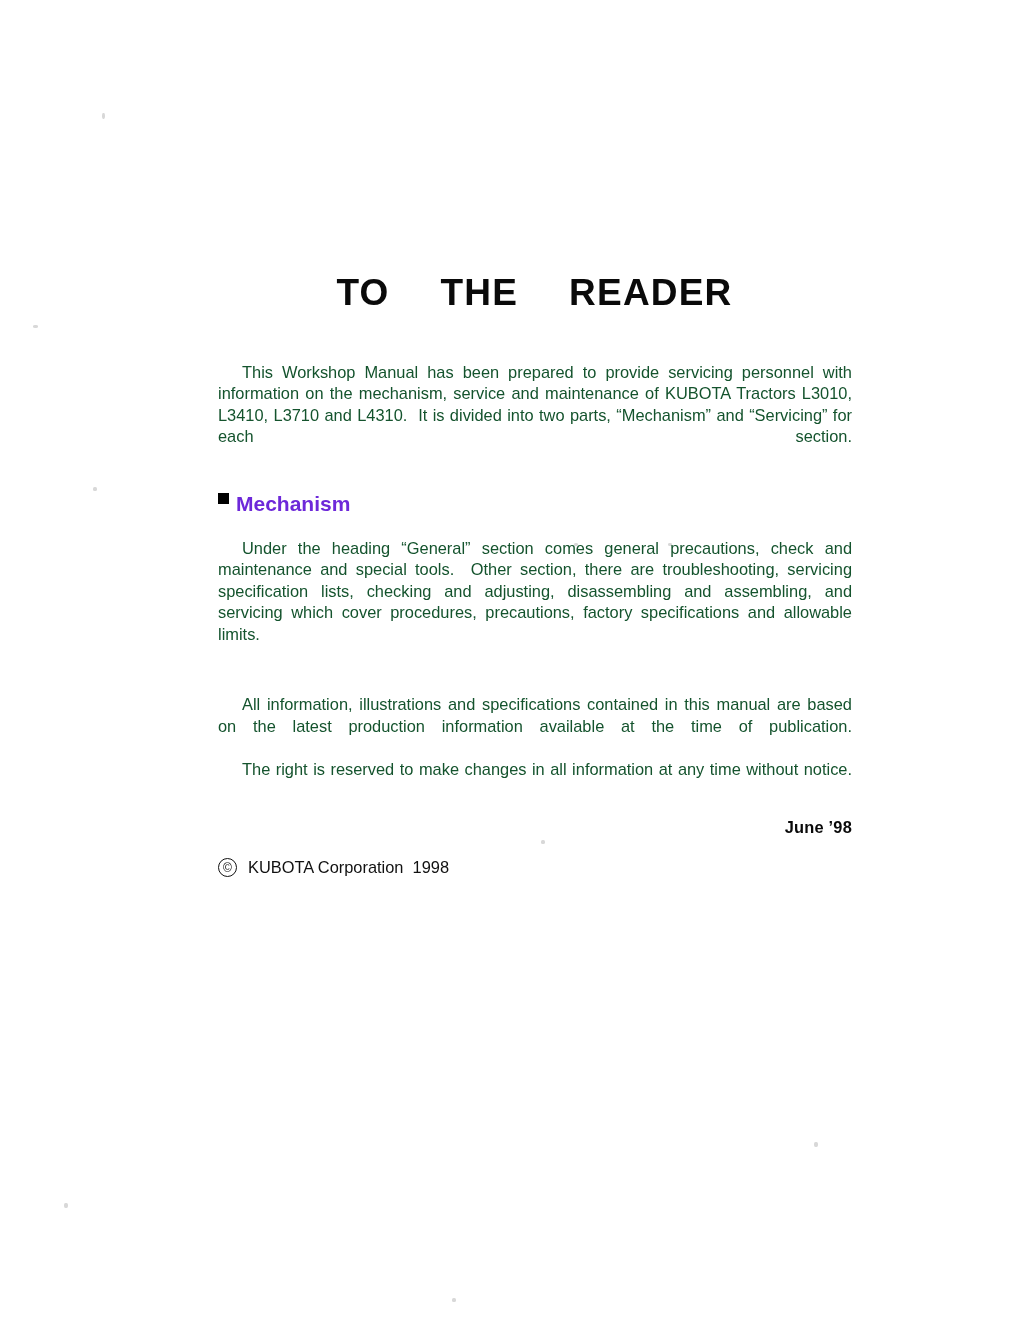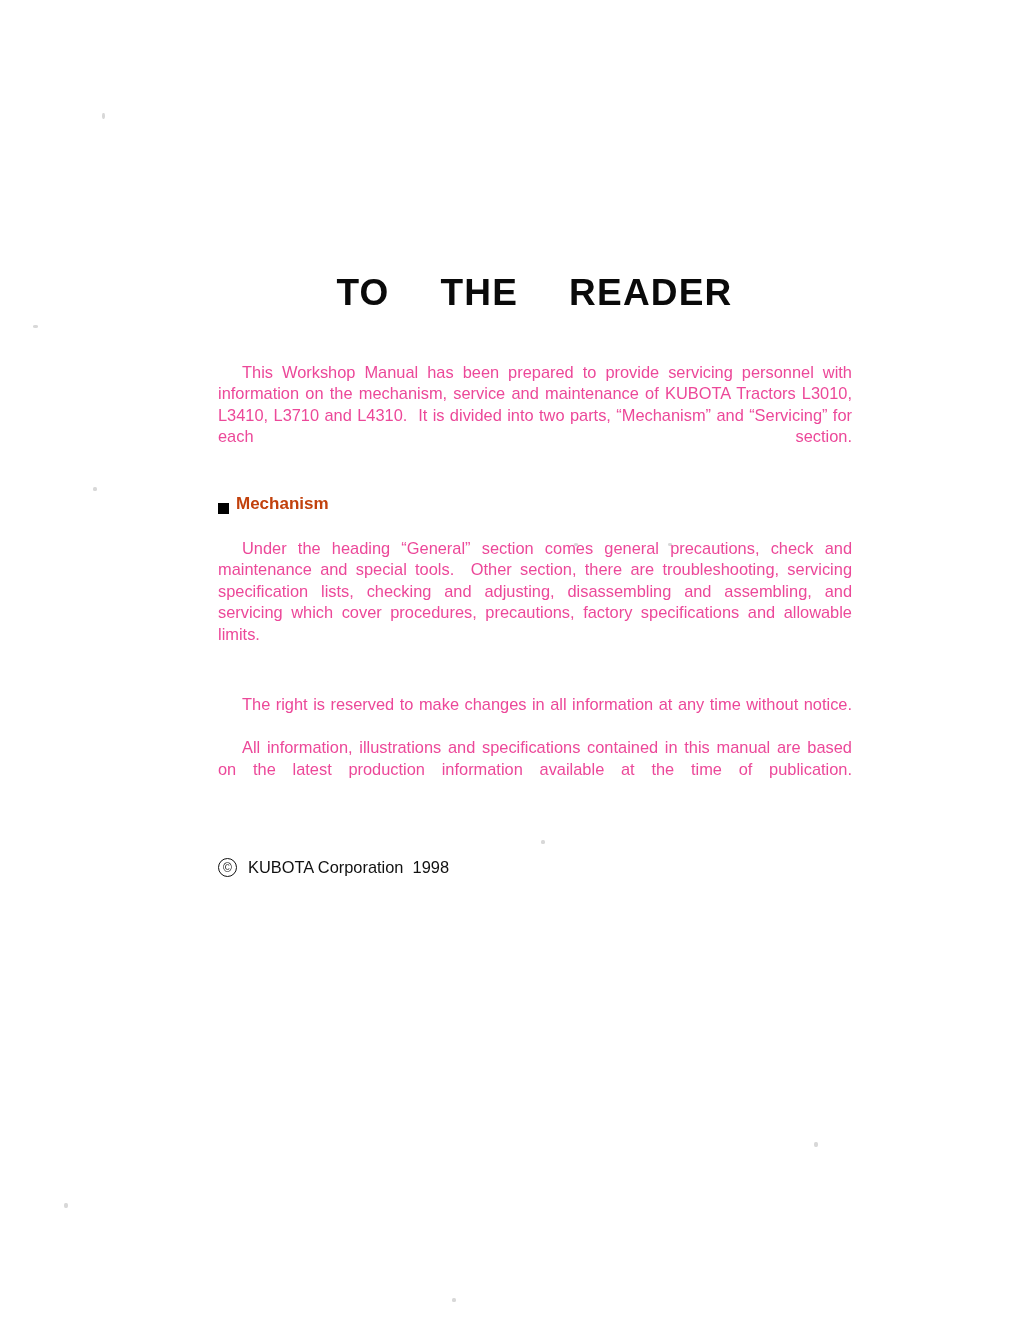--- a/index.html
+++ b/index.html
@@ -50,45 +50,45 @@
     left: 218px;
     top: 362px;
     width: 634px;
   }
 
   .para {
     font-size: 16.4px;
     line-height: 21.4px;
     text-align: justify;
     text-justify: inter-word;
-    color: #ec4899;
+    color: #14532d;
     margin: 0;
     white-space: pre-wrap;
   }
 
   .para.indented {
     text-indent: 24px;
   }
   
   .para::after {
     content: "";
     display: inline-block;
     width: 100%;
   }
   .gap-md { height: 24px; }
   .gap-lg { height: 28px; }
 
   
   .section-head {
-    font-size: 17px;
+    font-size: 21px;
     line-height: 21px;
     font-weight: bold;
-    color: #c2410c;
+    color: #6d28d9;
     display: flex;
-    align-items: flex-end;
+    align-items: flex-start;
     gap: 7px;
   }
 
   .sq-bullet {
     display: inline-block;
     width: 11px;
     height: 11px;
     background: #000000;
     flex: 0 0 auto;
     position: relative;
@@ -161,24 +161,25 @@
       <span class="sq-bullet"></span>
       <span>Mechanism</span>
     </div>
 
     <div class="gap-md"></div>
 
     <p class="para indented">Under the heading “General” section comes general precautions, check and maintenance and special tools.  Other section, there are troubleshooting, servicing specification lists, checking and adjusting, disassembling and assembling, and servicing which cover procedures, precautions, factory specifications and allowable limits.</p>
 
     <div class="gap-lg"></div>
 
+    <p class="para indented">All information, illustrations and specifications contained in this manual are based on the latest production information available at the time of publication.</p>
     <p class="para indented">The right is reserved to make changes in all information at any time without notice.</p>
-    <p class="para indented">All information, illustrations and specifications contained in this manual are based on the latest production information available at the time of publication.</p>
 
   </div>
 
+  <div id="date-line">June ’98</div>
 
   <div id="copyright-line">
     <span class="copyright-mark">©</span>
     <span>KUBOTA Corporation  1998</span>
   </div>
 
 </div>
 
 </body></html>

